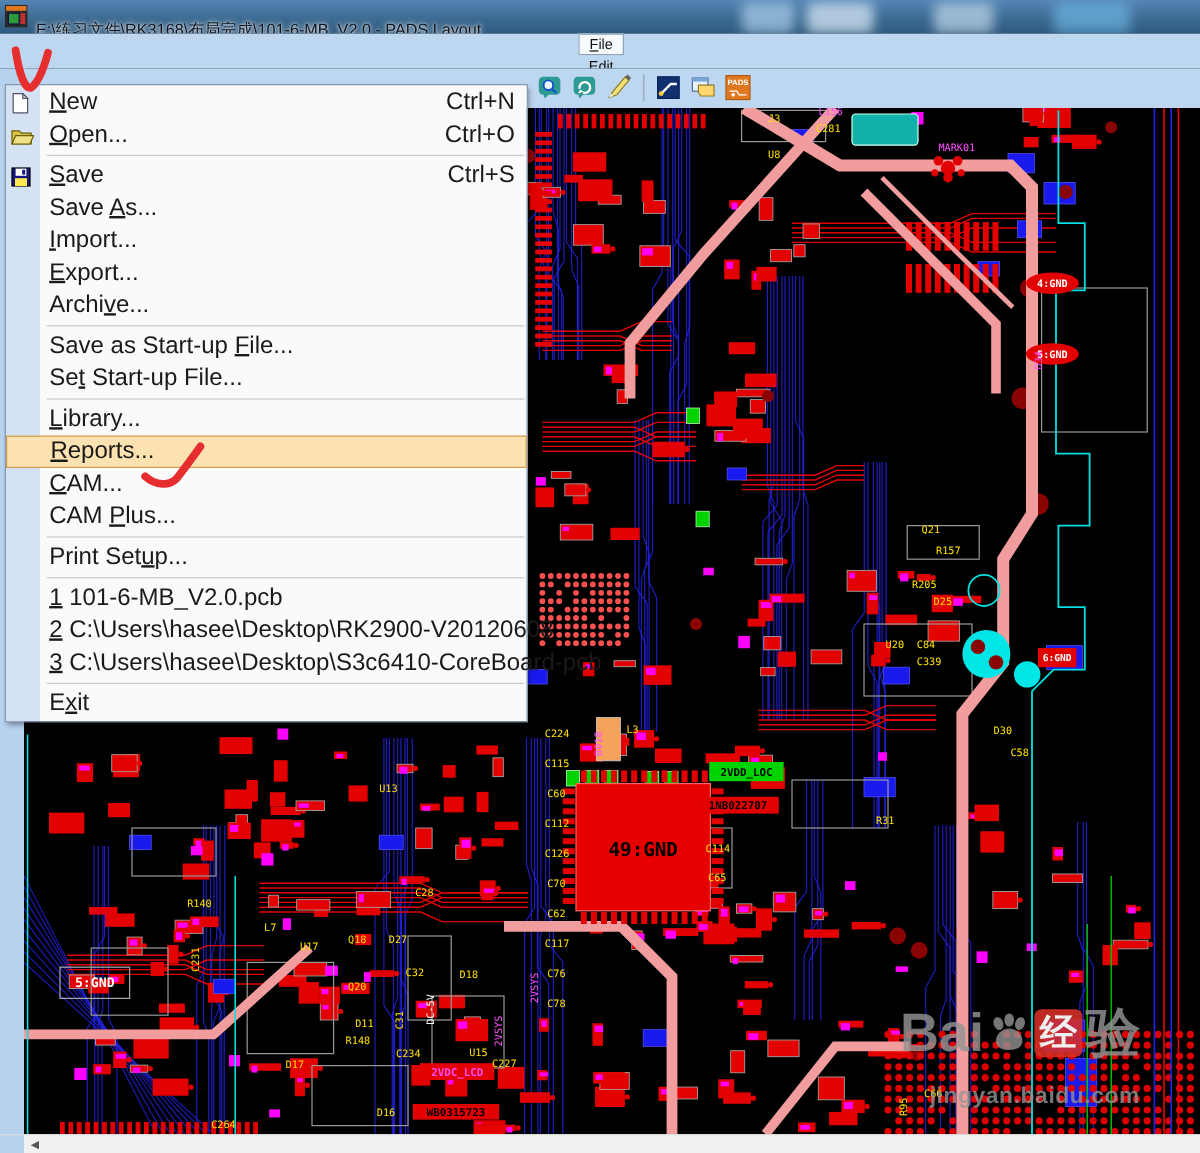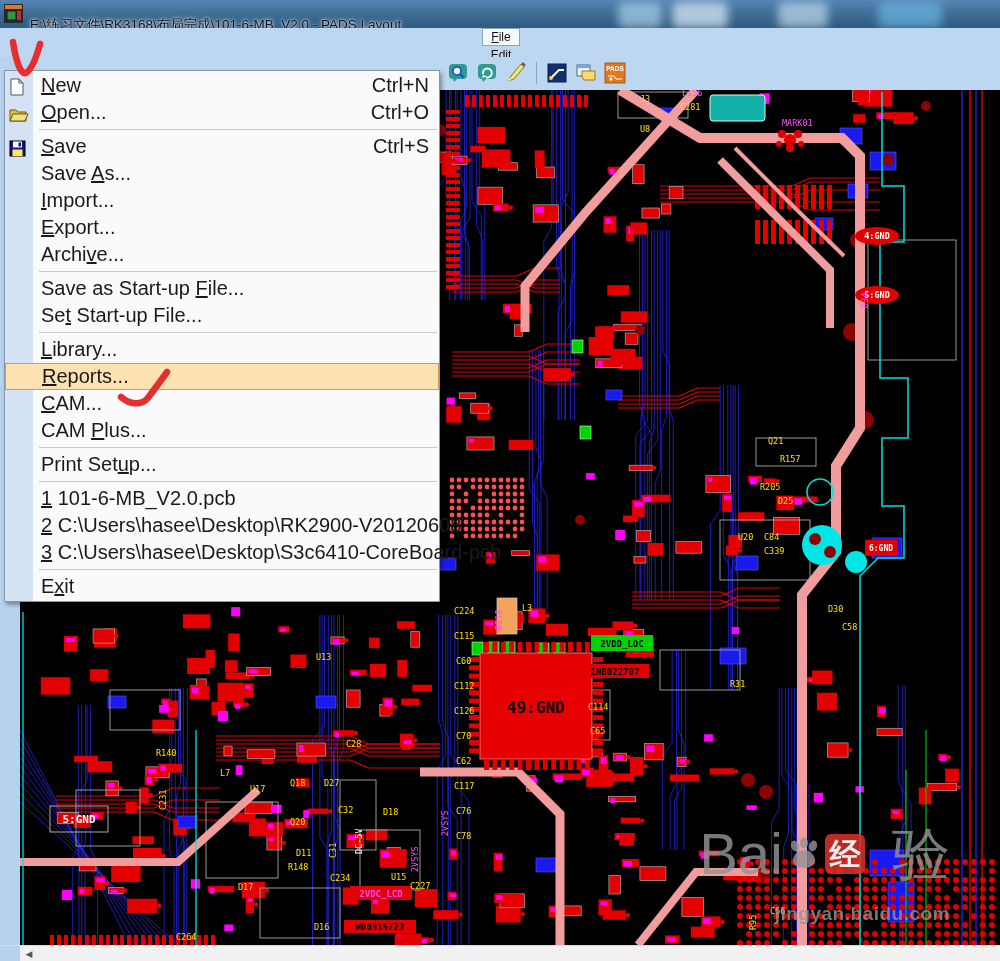--- a/index.html
+++ b/index.html
@@ -40,21 +40,21 @@
   .mi.hl{background:#fce2b0;border:1px solid #d49a4d;height:25px;line-height:25px;}
   .msep{height:1px;background:#c9c9c9;margin:3px 2px 3px 34px;}
   
   .hscroll{position:absolute;left:0;bottom:0;width:1000px;height:16px;background:#f1f1f1;border-top:1px solid #dcdcdc;box-sizing:border-box;}
   .hs-corner{position:absolute;left:0;top:0;width:20px;height:16px;background:#b7d2ee;}
   .hs-btn{position:absolute;left:20px;top:0;width:18px;height:16px;background:#f1f1f1;
     display:flex;align-items:center;justify-content:center;font-size:9px;color:#555;}
   
   .watermark{position:absolute;right:50px;bottom:20px;z-index:6;text-align:right;pointer-events:none;}
   .wm-row{display:flex;align-items:center;justify-content:flex-end;gap:3px;}
-  .wm-bai,.wm-yan{font-size:58px;font-weight:normal;color:rgba(148,148,148,.82);line-height:1;margin-left:24px;}
+  .wm-bai,.wm-yan{font-size:45px;font-weight:bold;color:rgba(148,148,148,.82);line-height:1;}
   .wm-badge{width:40px;height:40px;background:rgba(216,48,38,.88);border-radius:6px;color:#eee;
     font-size:31px;font-weight:bold;display:flex;align-items:center;justify-content:center;line-height:1;}
   .wm-url{font-size:19px;font-weight:bold;color:rgba(148,148,148,.8);letter-spacing:.5px;margin-top:20px;}
   
   .annot{position:absolute;left:0;top:0;width:1000px;height:961px;z-index:50;pointer-events:none;}
 </style>
 </head>
 <body>
 
 <div id="app">

